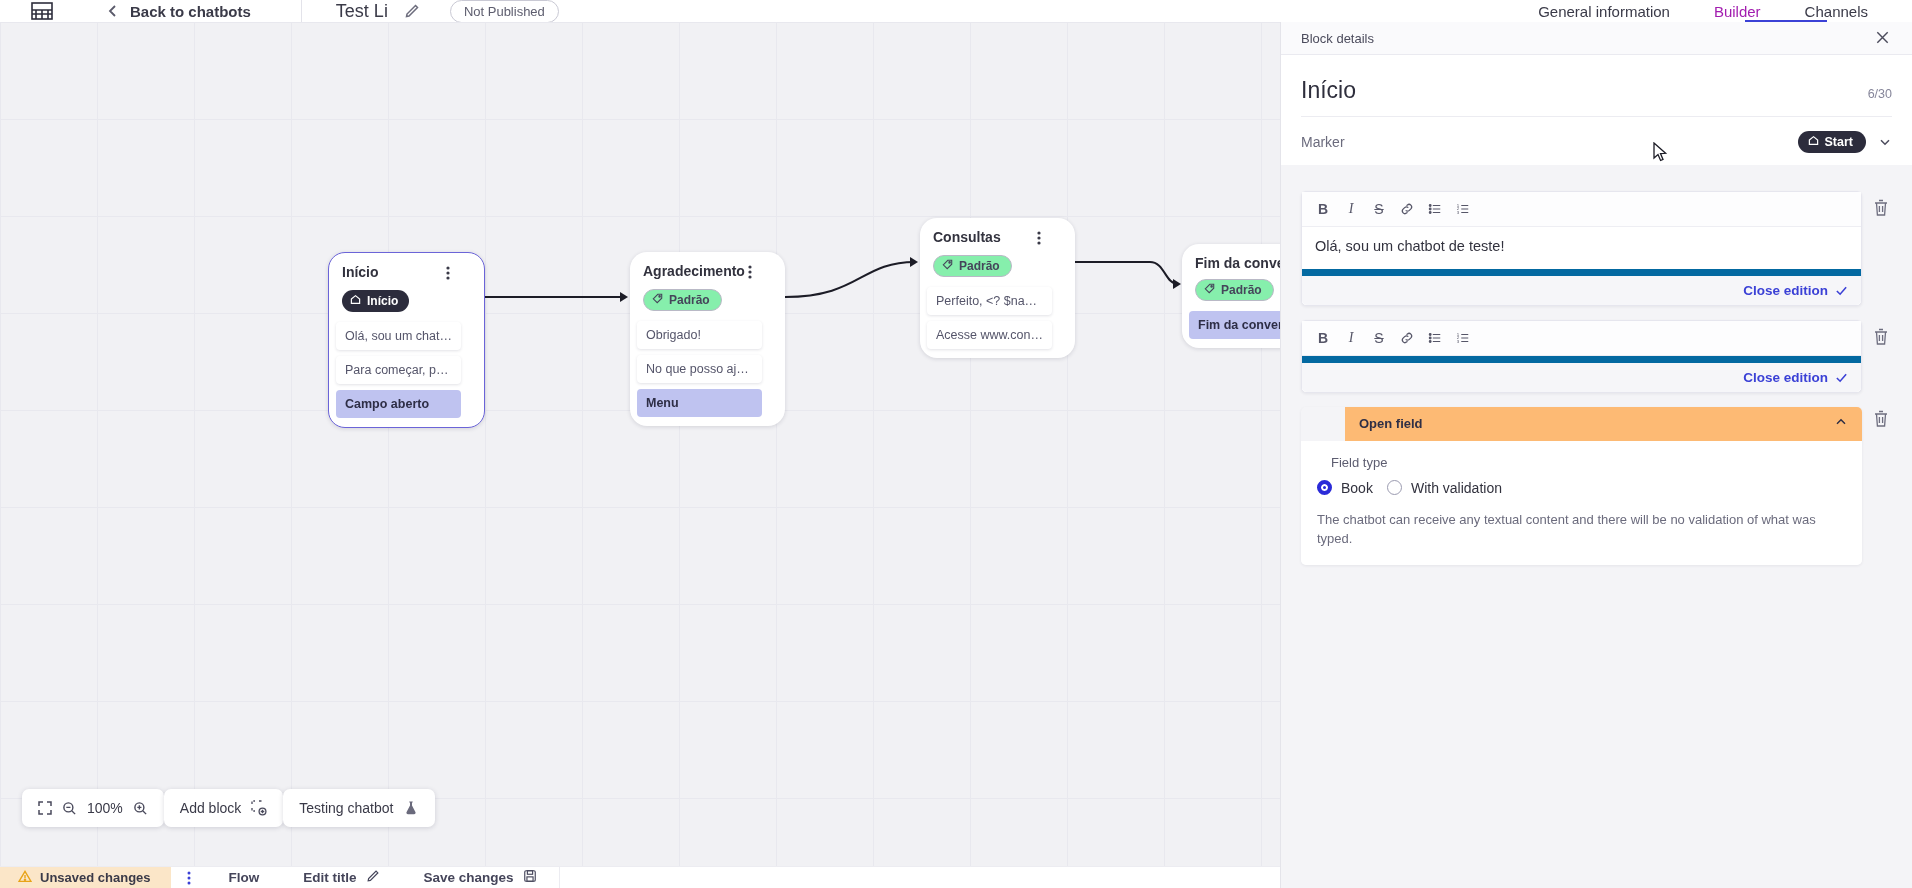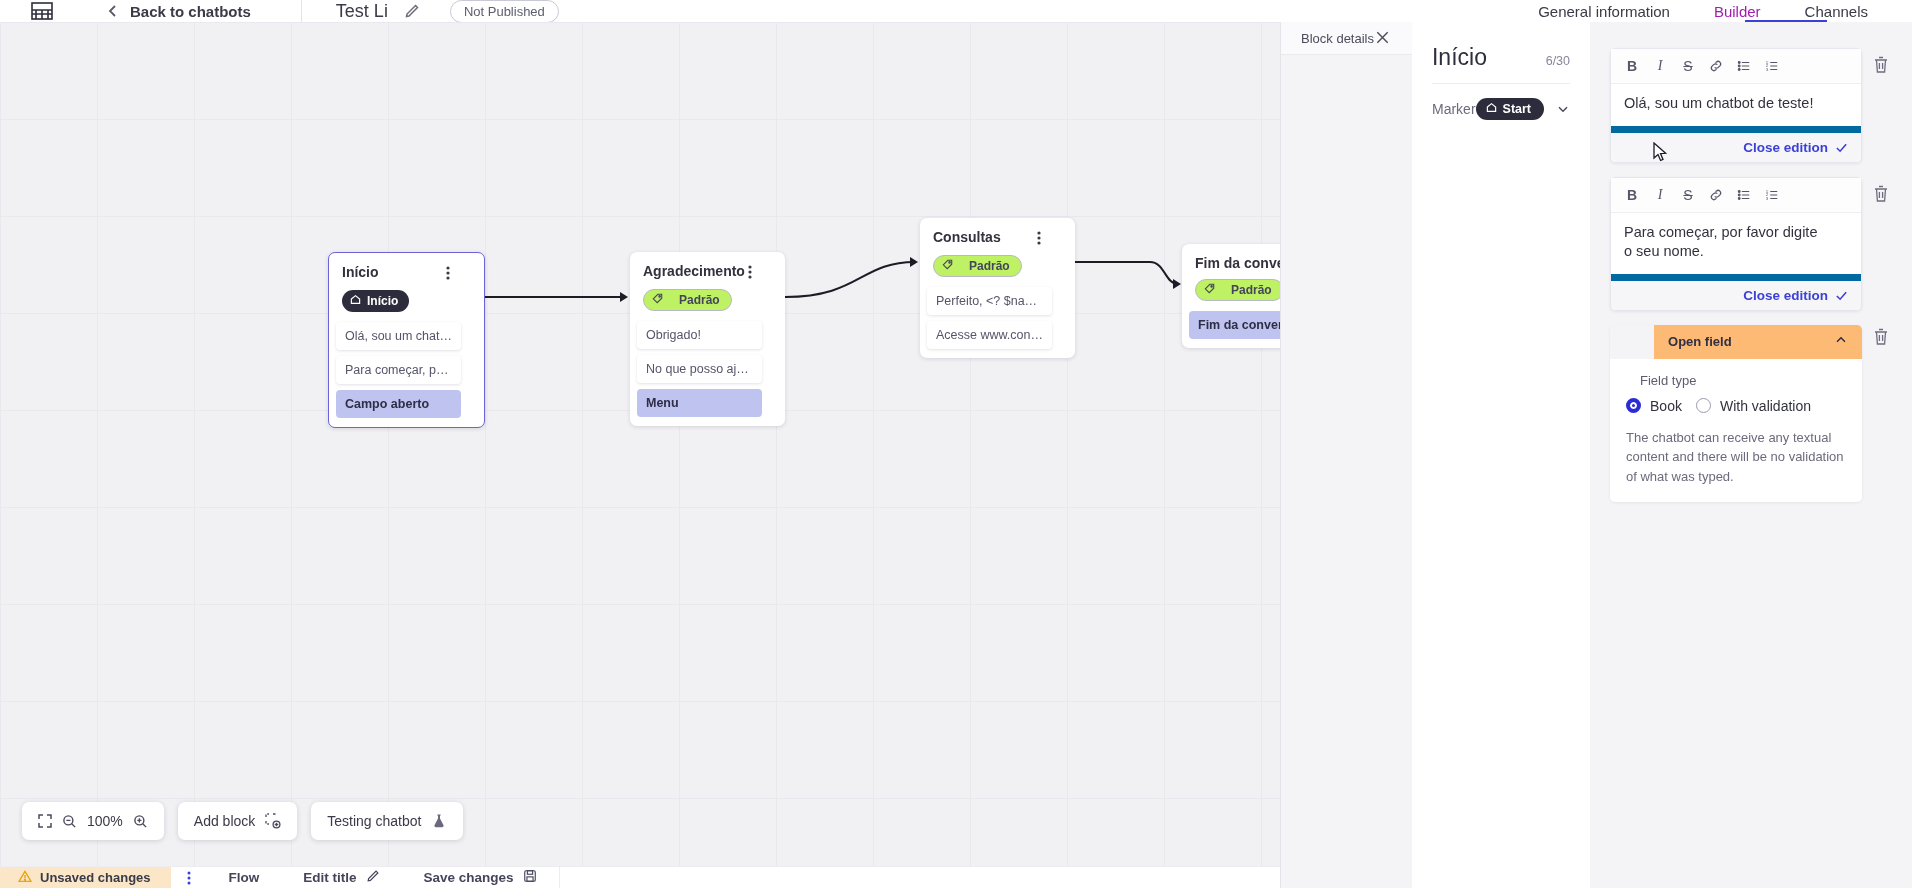--- a/index.html
+++ b/index.html
@@ -65,58 +65,58 @@
     background:
       repeating-linear-gradient(to right, #e8e8ee 0 1px, transparent 1px 97px),
       repeating-linear-gradient(to bottom, #e8e8ee 0 1px, transparent 1px 97px),
       #f1f1f4;
     overflow: hidden;
   }
   .canvas-edges { position:absolute; inset:0; pointer-events:none; }
 
   
   .node {
-    position: absolute; background: #fff; border-radius: 7px;
+    position: absolute; background: #fff; border-radius: 17px;
     box-shadow: 0 1px 4px rgba(30,30,60,.14);
     padding: 11px 16px 9px 0;
   }
   .node.selected { border: 1.5px solid #6b64d8; }
   .node-head {
     display: flex; align-items: flex-start; justify-content: space-between;
     padding: 0 13px;
   }
   .node-title { font-size: 14px; font-weight: 600; color: #32323e; }
   .node-dots { width: 14px; height: 18px; display:flex; align-items:center; justify-content:center; cursor:pointer;}
   .badge-start {
     display: inline-flex; align-items: center; gap: 6px;
     background: #2c2c3c; color: #fff; border-radius: 999px;
     padding: 4px 11px 4px 8px; font-size: 12px; font-weight: 600;
     margin: 8px 13px 0 13px;
   }
   .badge-default {
-    display: inline-flex; align-items: flex-start; gap: 16px;
+    display: inline-flex; align-items: flex-start; gap: 6px;
     border: 1px solid #b9b9c6; color: #45455a; border-radius: 999px;
-    background: #bef264; padding: 3px 11px 3px 8px; font-size: 12px; font-weight: 600;
+    background: #86efac; padding: 3px 11px 3px 8px; font-size: 12px; font-weight: 600;
     margin: 8px 13px 0 13px;
   }
   .node-rows { margin-top: 10px; padding: 0 7px; display: flex; flex-direction: column; gap: 6px; }
   .node-row {
     background: #fff; border-radius: 4px; padding: 7px 9px;
     font-size: 12.5px; color: #55556a;
     box-shadow: 0 1px 3px rgba(30,30,60,.13);
     white-space: nowrap; overflow: hidden; text-overflow: ellipsis;
   }
   .node-row.accent {
     background: #bfc3f0; color: #2e2e46; font-weight: 600; box-shadow: none;
   }
 
   
   .bottom-tools {
-    position: absolute; left: 22px; bottom: 26px;
-    display: flex; gap: 14px; z-index: 30;
+    position: absolute; left: 22px; bottom: 39px;
+    display: flex; z-index: 30;
   }
   .tool-group {
     background: #fff; border-radius: 7px; height: 38px;
     display: flex; align-items: center; gap: 10px; padding: 0 16px;
     box-shadow: 0 1px 5px rgba(30,30,60,.16); cursor: pointer;
     font-size: 14px; color: #3a3a48; white-space: nowrap;
   }
   .tool-icon { display:flex; align-items:center; justify-content:center; color:#4a4a5c; }
   .zoom-pct { font-size: 14px; color:#3a3a48; }
 
@@ -135,21 +135,21 @@
   .status-item {
     display: flex; align-items: center; gap: 9px; padding: 0 22px;
     font-size: 13.5px; font-weight: 600; color: #45455a; white-space: nowrap; cursor:pointer;
   }
   .status-sep { width:1px; height:22px; background:#ececf1; }
 
   
   .panel {
     position: absolute; top: 22px; right: 0; width: 632px; height: 866px;
     background: #f4f4f7; border-left: 1px solid #e4e4ea;
-    display: flex; flex-direction: row; z-index: 50;
+    display: flex; flex-direction: column; z-index: 50;
   }
   .panel-head {
     height: 33px; background: #fafafc; border-bottom: 1px solid #eaeaf0;
     display: flex; align-items: center; justify-content: space-between;
     padding: 0 20px 0 20px;
   }
   .panel-head-title { font-size: 13px; color: #4b4b5c; }
   .close-x { width: 18px; height: 18px; cursor: pointer; color:#4b4b5c; }
   .panel-body { background: #fff; flex: 0 0 auto; padding: 0 20px; }
   .panel-title-row {
@@ -574,21 +574,20 @@
           </div>
           <div class="tbtn">
             <svg width="14" height="14" viewBox="0 0 16 16" fill="none" stroke="#565668" stroke-width="1.3">
                 <path d="M6 4 H14 M6 8 H14 M6 12 H14"></path>
                 <text x="0.8" y="5.4" font-size="5" fill="#565668" stroke="none" font-family="sans-serif">1</text>
                 <text x="0.8" y="9.6" font-size="5" fill="#565668" stroke="none" font-family="sans-serif">2</text>
                 <text x="0.8" y="13.8" font-size="5" fill="#565668" stroke="none" font-family="sans-serif">3</text>
               </svg>
           </div>
         </div>
-        <div class="editor-text" style="max-width:230px;">Para começar, por favor digite o seu nome.</div>
         <div class="editor-foot">
           <div class="close-edition">
             <span>Close edition</span>
             <svg width="13" height="13" viewBox="0 0 14 14" fill="none" stroke="#3b41d6" stroke-width="1.7">
                 <path d="M2 7.5 L5.5 11 L12 3.5"></path>
               </svg>
           </div>
         </div>
       </div>
       <div class="trash">

